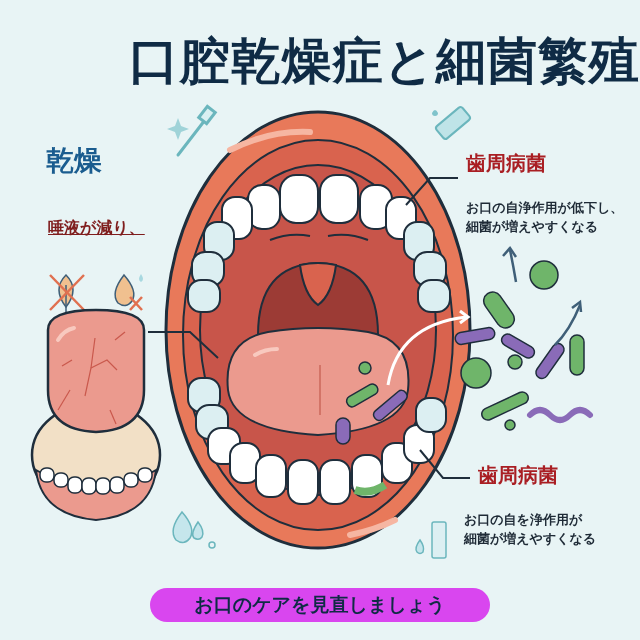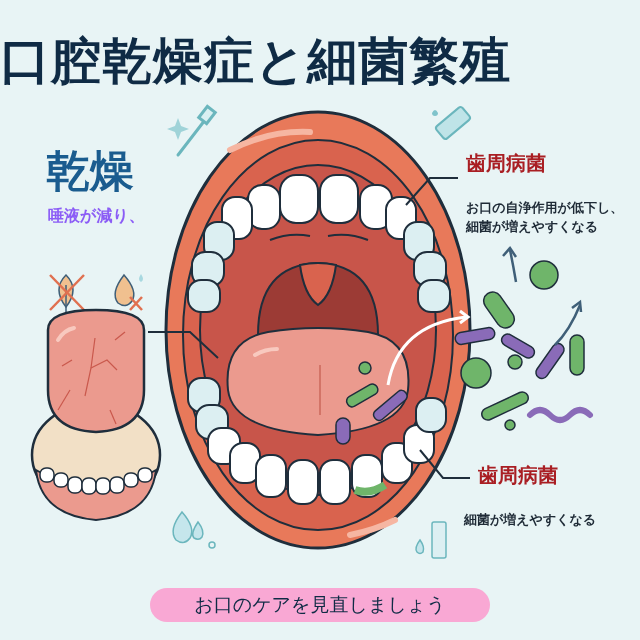--- a/index.html
+++ b/index.html
@@ -1,23 +1,23 @@
 <!DOCTYPE html>
 <html><head>
 <meta charset="utf-8">
 <style>
   html,body{margin:0;padding:0;}
   body{width:640px;height:640px;overflow:hidden;background:#e8f4f5;font-family:"DejaVu Sans","Liberation Sans",sans-serif;position:relative;}
   .abs{position:absolute;}
-  .title{left:0;top:28px;width:640px;text-align:left;font-size:50px;font-weight:bold;color:#0f2b45;letter-spacing:1px;}
-  .dry-head{left:46px;top:142px;font-size:44px;font-weight:bold;color:#1a5c8f;}
-  .dry-desc{left:48px;top:204px;font-size:16px;line-height:24px;color:#8b5cf6;font-weight:bold;}
+  .title{left:0;top:28px;width:640px;text-align:right;font-size:50px;font-weight:bold;color:#0f2b45;letter-spacing:1px;}
+  .dry-head{left:46px;top:142px;font-size:28px;font-weight:bold;color:#1a5c8f;}
+  .dry-desc{left:48px;top:216px;font-size:16px;line-height:24px;color:#7f1d1d;font-weight:bold;text-decoration:underline;}
   .perio-head{font-size:20px;font-weight:bold;color:#a91e23;}
   .perio-desc{font-size:13px;line-height:19px;color:#1e2a36;font-weight:bold;margin-top:6px;}
-  .bottom-pill{left:150px;top:588px;width:340px;height:34px;border-radius:17px;background:#f9a8d4;display:flex;align-items:center;justify-content:center;font-size:19px;font-weight:normal;color:#0f2b45;}
+  .bottom-pill{left:150px;top:588px;width:340px;height:34px;border-radius:17px;background:#d946ef;display:flex;align-items:center;justify-content:center;font-size:19px;font-weight:bold;color:#0f2b45;}
   svg{position:absolute;left:0;top:0;}
 </style>
 </head>
 <body>
 
 <svg width="640" height="640" viewBox="0 0 640 640">
 
   <g>
     <path d="M178 118 L181 126 L189 129 L181 132 L178 140 L175 132 L167 129 L175 126 Z" fill="#9fd3d8"></path>
   </g>
@@ -172,16 +172,17 @@
 </div>
 
 <div class="abs perio-head" style="left:466px;top:150px;">歯周病菌</div>
 <div class="abs perio-desc" style="left:466px;top:192px;">
   <div>お口の自浄作用が低下し、</div>
   <div>細菌が増えやすくなる</div>
 </div>
 
 <div class="abs perio-head" style="left:478px;top:462px;">歯周病菌</div>
 <div class="abs perio-desc" style="left:464px;top:504px;">
+  <div>お口の自を浄作用が</div>
   <div>細菌が増えやすくなる</div>
 </div>
 
 <div class="abs bottom-pill">お口のケアを見直しましょう</div>
 
 </body></html>

